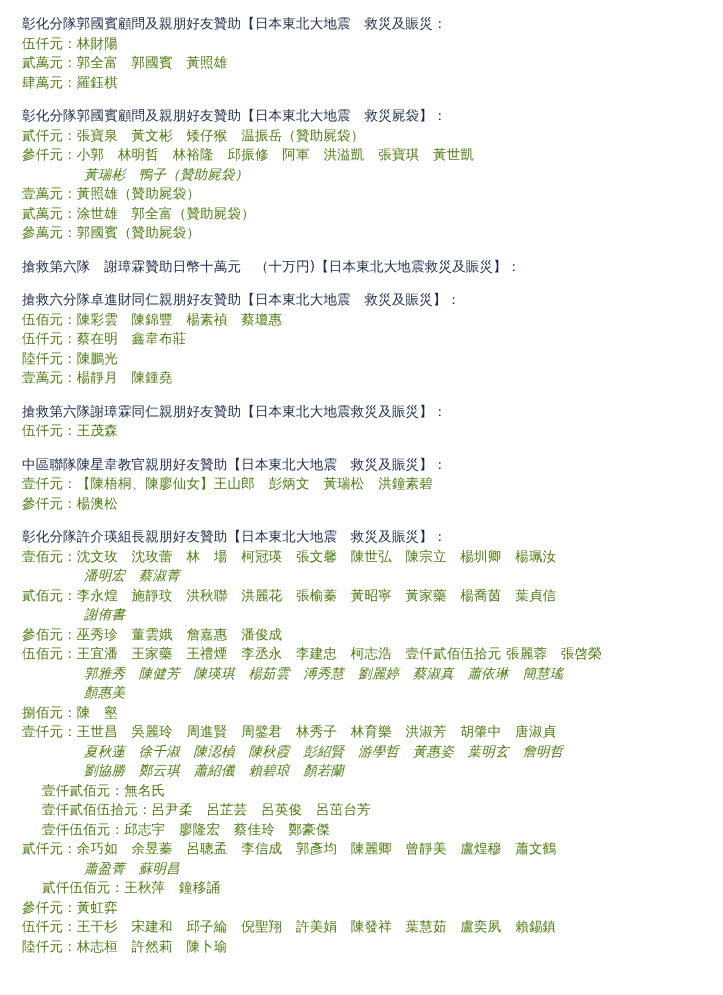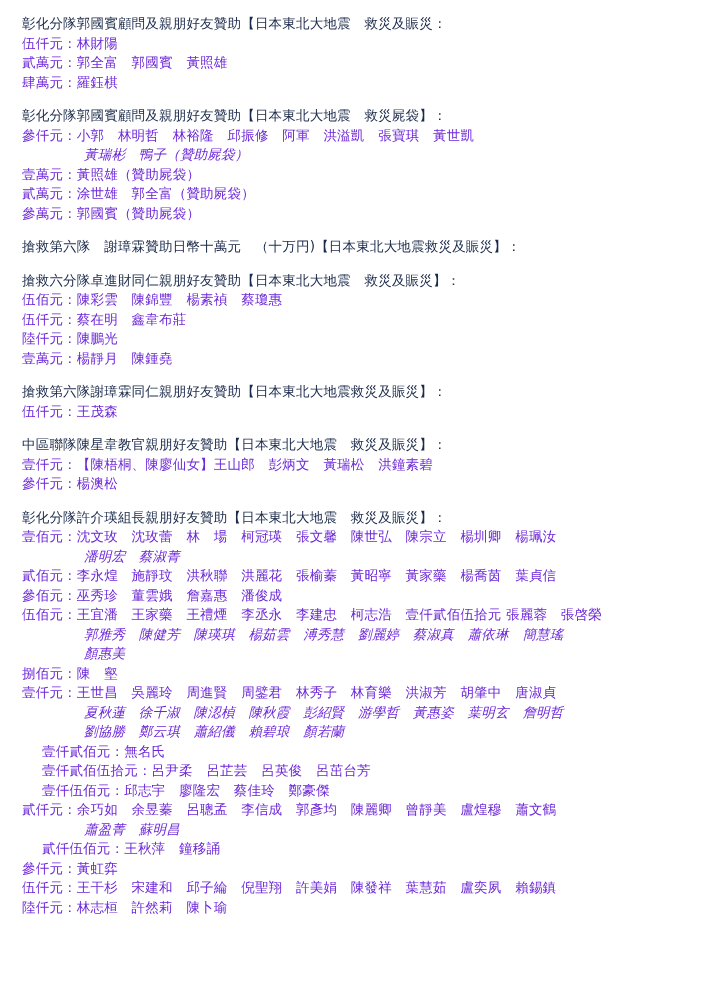--- a/index.html
+++ b/index.html
@@ -22,21 +22,21 @@
     overflow: hidden;
   }
   .block {
     margin-bottom: 14px;
   }
   .line {
     font-size: 13.5px;
     line-height: 19.5px;
     white-space: pre;
     letter-spacing: 0.2px;
-    color: #6d28d9;
+    color: #4d7c0f;
   }
   .line.head {
     color: #1b2a4a;
   }
   .indent-1 { padding-left: 0px; }
   .indent-2 { padding-left: 62px; font-style: italic; }
   .indent-3 { padding-left: 20px; }
 </style>
 </head>
 <body>
@@ -44,20 +44,21 @@
 <div class="page">
   <div id="content">
       <div class="block">
         <div class="line indent-1 head">彰化分隊郭國賓顧問及親朋好友贊助【日本東北大地震　救災及賑災：</div>
         <div class="line indent-1">伍仟元：林財陽</div>
         <div class="line indent-1">貳萬元：郭全富　郭國賓　黃照雄</div>
         <div class="line indent-1">肆萬元：羅鈺棋</div>
       </div>
       <div class="block">
         <div class="line indent-1 head">彰化分隊郭國賓顧問及親朋好友贊助【日本東北大地震　救災屍袋】：</div>
+        <div class="line indent-1">貳仟元：張寶泉　黃文彬　矮仔猴　温振岳（贊助屍袋）</div>
         <div class="line indent-1">參仟元：小郭　林明哲　林裕隆　邱振修　阿軍　洪溢凱　張寶琪　黃世凱</div>
         <div class="line indent-2">黃瑞彬　鴨子（贊助屍袋）</div>
         <div class="line indent-1">壹萬元：黃照雄（贊助屍袋）</div>
         <div class="line indent-1">貳萬元：涂世雄　郭全富（贊助屍袋）</div>
         <div class="line indent-1">參萬元：郭國賓（贊助屍袋）</div>
       </div>
       <div class="block">
         <div class="line indent-1 head">搶救第六隊　謝璋霖贊助日幣十萬元　（十万円)【日本東北大地震救災及賑災】：</div>
       </div>
       <div class="block">
@@ -74,20 +75,21 @@
       <div class="block">
         <div class="line indent-1 head">中區聯隊陳星韋教官親朋好友贊助【日本東北大地震　救災及賑災】：</div>
         <div class="line indent-1">壹仟元：【陳梧桐、陳廖仙女】王山郎　彭炳文　黃瑞松　洪鐘素碧</div>
         <div class="line indent-1">參仟元：楊澳松</div>
       </div>
       <div class="block">
         <div class="line indent-1 head">彰化分隊許介瑛組長親朋好友贊助【日本東北大地震　救災及賑災】：</div>
         <div class="line indent-1">壹佰元：沈文玫　沈玫蕾　林　場　柯冠瑛　張文馨　陳世弘　陳宗立　楊圳卿　楊珮汝</div>
         <div class="line indent-2">潘明宏　蔡淑菁</div>
         <div class="line indent-1">貳佰元：李永煌　施靜玟　洪秋聯　洪麗花　張榆蓁　黃昭寧　黃家藥　楊喬茵　葉貞信</div>
+        <div class="line indent-2">謝侑書</div>
         <div class="line indent-1">參佰元：巫秀珍　董雲娥　詹嘉惠　潘俊成</div>
         <div class="line indent-1">伍佰元：王宜潘　王家藥　王禮煙　李丞永　李建忠　柯志浩　壹仟貳佰伍拾元 張麗蓉　張啓榮</div>
         <div class="line indent-2">郭雅秀　陳健芳　陳瑛琪　楊茹雲　溥秀慧　劉麗婷　蔡淑真　蕭依琳　簡慧瑤</div>
         <div class="line indent-2">顏惠美</div>
         <div class="line indent-1">捌佰元：陳　壑</div>
         <div class="line indent-1">壹仟元：王世昌　吳麗玲　周進賢　周鐾君　林秀子　林育樂　洪淑芳　胡肇中　唐淑貞</div>
         <div class="line indent-2">夏秋蓮　徐千淑　陳涊楨　陳秋霞　彭紹賢　游學哲　黃惠姿　葉明玄　詹明哲</div>
         <div class="line indent-2">劉協勝　鄭云琪　蕭紹儀　賴碧琅　顏若蘭</div>
         <div class="line indent-3">壹仟貳佰元：無名氏</div>
         <div class="line indent-3">壹仟貳佰伍拾元：呂尹柔　呂芷芸　呂英俊　呂茁台芳</div>

